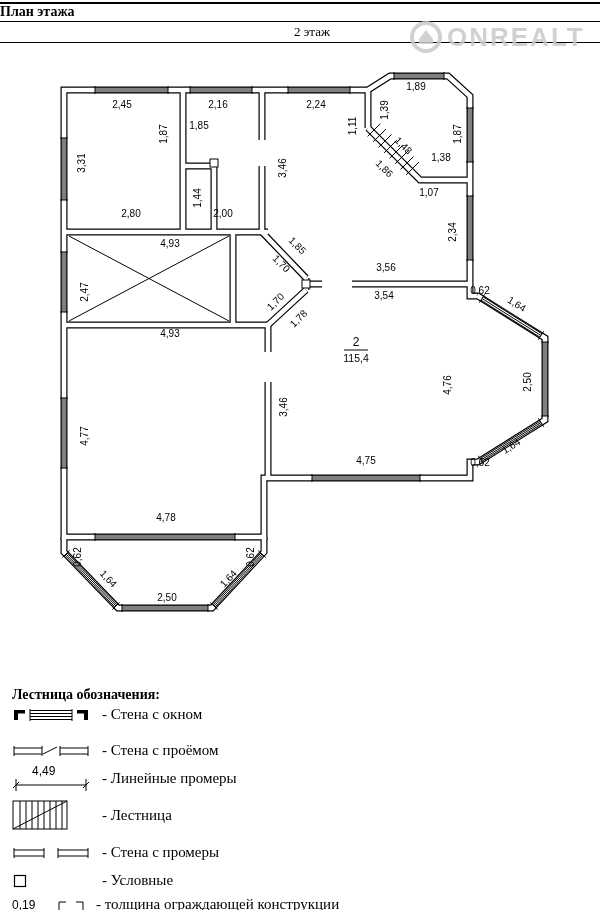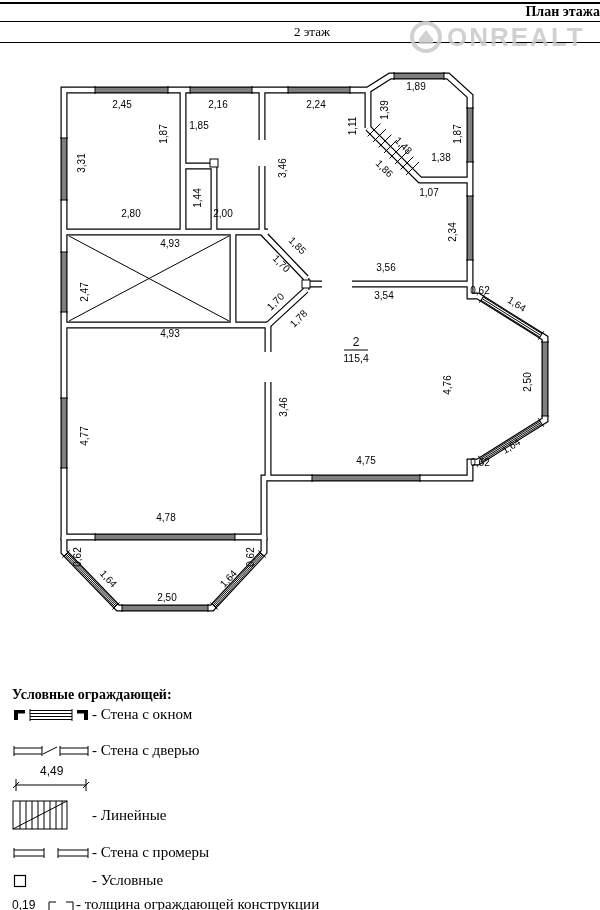--- a/index.html
+++ b/index.html
@@ -1,39 +1,39 @@
 <!DOCTYPE html>
 <html><head>
 <meta charset="utf-8">
 <style>
   html,body{margin:0;padding:0;width:600px;height:910px;background:#fff;overflow:hidden;
     font-family:"Liberation Serif",serif;color:#000;position:relative;}
   .hr{position:absolute;left:0;width:600px;height:0;border-top:1px solid #000;}
   .hr.thick{border-top-width:2px;}
-  .page-title{position:absolute;top:4px;left:0;width:600px;text-align:right;
+  .page-title{position:absolute;top:4px;left:0;width:600px;text-align:left;
     font-weight:bold;font-size:14px;}
   .page-subtitle{position:absolute;top:24px;left:12px;width:600px;text-align:center;font-size:13px;}
   .watermark{position:absolute;top:13px;left:406px;opacity:.85;text-align:right;}
   .wm-text{font-family:"Liberation Sans",sans-serif;font-weight:bold;font-size:26px;
     letter-spacing:2px;fill:#c9c9c9;}
   svg.plan{position:absolute;top:0;left:0;z-index:1;}
   .wb{fill:none;stroke:#000;stroke-width:7;}
   .ww{fill:none;stroke:#fff;stroke-width:4.6;}
   .win,.thin{fill:none;stroke:#000;stroke-width:1;}
   .col{fill:#fff;stroke:#000;stroke-width:1;}
   .dim{font-family:"Liberation Sans",sans-serif;font-size:10px;fill:#000;text-anchor:middle;}
   .room-num{font-family:"Liberation Sans",sans-serif;font-size:12px;fill:#000;text-anchor:middle;}
   .room-area{font-family:"Liberation Sans",sans-serif;font-size:10.5px;fill:#000;text-anchor:middle;}
   .legend{position:absolute;left:0;top:0;width:600px;z-index:2;}
   .legend-title{position:absolute;left:12px;top:687px;font-weight:bold;font-size:14px;}
-  .lrow{position:absolute;left:12px;display:flex;align-items:center;}
+  .lrow{position:absolute;left:12px;display:flex;align-items:center;gap:10px;}
   .lsym{width:80px;display:flex;align-items:center;}
   .lsym.colstack{flex-direction:column;align-items:flex-start;}
   .llabel{font-size:15px;white-space:nowrap;}
-  .measure-num{font-family:"Liberation Sans",sans-serif;font-size:12px;margin-left:28px;}
+  .measure-num{font-family:"Liberation Sans",sans-serif;font-size:12px;margin-left:20px;}
   .thick-num{font-family:Liberation Sans, sans-serif;font-size:12px;width:34px;}
   .lsvg{display:block;}
 </style>
 </head>
 <body>
 
 <div class="hr thick" style="top:2px"></div>
 <div class="page-title">План этажа</div>
 <div class="hr" style="top:21px"></div>
 <div class="page-subtitle">2 этаж</div>
@@ -146,59 +146,60 @@
       <text class="dim" transform="translate(166,521) rotate(0)">4,78</text>
       <text class="dim" transform="translate(81,557) rotate(-90)">0,62</text>
       <text class="dim" transform="translate(254,557) rotate(-90)">0,62</text>
       <text class="dim" transform="translate(106,581) rotate(47)">1,64</text>
       <text class="dim" transform="translate(231,581) rotate(-47)">1,64</text>
       <text class="dim" transform="translate(167,601) rotate(0)">2,50</text>
     </g>
 </svg>
 
 <div class="legend">
-  <div class="legend-title">Условные ограждающей:</div>
+  <div class="legend-title">Лестница обозначения:</div>
 
   <div class="lrow" style="top:706px">
     <span class="lsym">
       <svg class="lsvg" width="78" height="16">
         <path d="M2,13V3h11v3.5H6V13Z" fill="#000"></path>
         <path d="M18,3.5H60M18,6.5H60M18,9.5H60M18,12.5H60M18,2V14M60,2V14" stroke="#000" stroke-width="1" fill="none"></path>
         <path d="M76,13V3H65v3.5h7V13Z" fill="#000"></path>
       </svg>
     </span>
     <span class="llabel">- Стена с окном</span>
   </div>
 
   <div class="lrow" style="top:742px">
     <span class="lsym">
       <svg class="lsvg" width="78" height="12">
         <path d="M2,3H30M2,9H30M2,1V11M30,1V11M48,3H76M48,9H76M48,1V11M76,1V11M31,9L45,2" stroke="#000" stroke-width="1" fill="none"></path>
       </svg>
     </span>
-    <span class="llabel">- Стена с дверью</span>
+    <span class="llabel">- Стена с проёмом</span>
   </div>
 
   <div class="lrow" style="top:764px">
     <span class="lsym colstack">
       <span class="measure-num">4,49</span>
       <svg class="lsvg" width="78" height="14">
         <path d="M4,7H74M4,1V13M74,1V13M1,10L7,4M71,10L77,4" stroke="#000" stroke-width="1" fill="none"></path>
       </svg>
     </span>
+    <span class="llabel">- Линейные промеры</span>
   </div>
 
   <div class="lrow" style="top:800px">
     <span class="lsym">
       <svg class="lsvg" width="56" height="30">
         <rect x="1" y="1" width="54" height="28" fill="none" stroke="#000" stroke-width="1"></rect>
         <path d="M8,1V29M14,1V29M20,1V29M26,1V29M32,1V29M38,1V29M44,1V29M50,1V29M1,29L55,1" stroke="#000" stroke-width="1" fill="none"></path>
       </svg>
     </span>
-    <span class="llabel">- Линейные</span>
+    <span class="llabel">- Лестница</span>
   </div>
 
   <div class="lrow" style="top:844px">
     <span class="lsym">
       <svg class="lsvg" width="78" height="12">
         <path d="M2,3H32M2,9H32M2,1V11M32,1V11M46,3H76M46,9H76M46,1V11M76,1V11" stroke="#000" stroke-width="1" fill="none"></path>
       </svg>
     </span>
     <span class="llabel">- Стена с промеры</span>
   </div>

